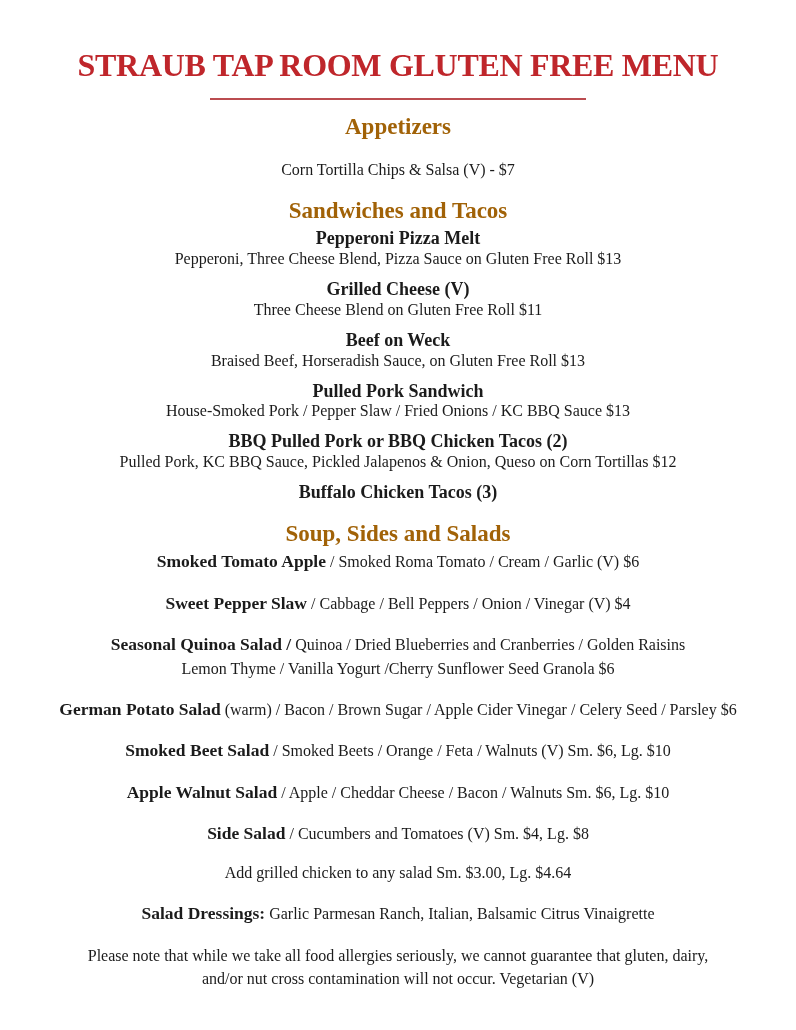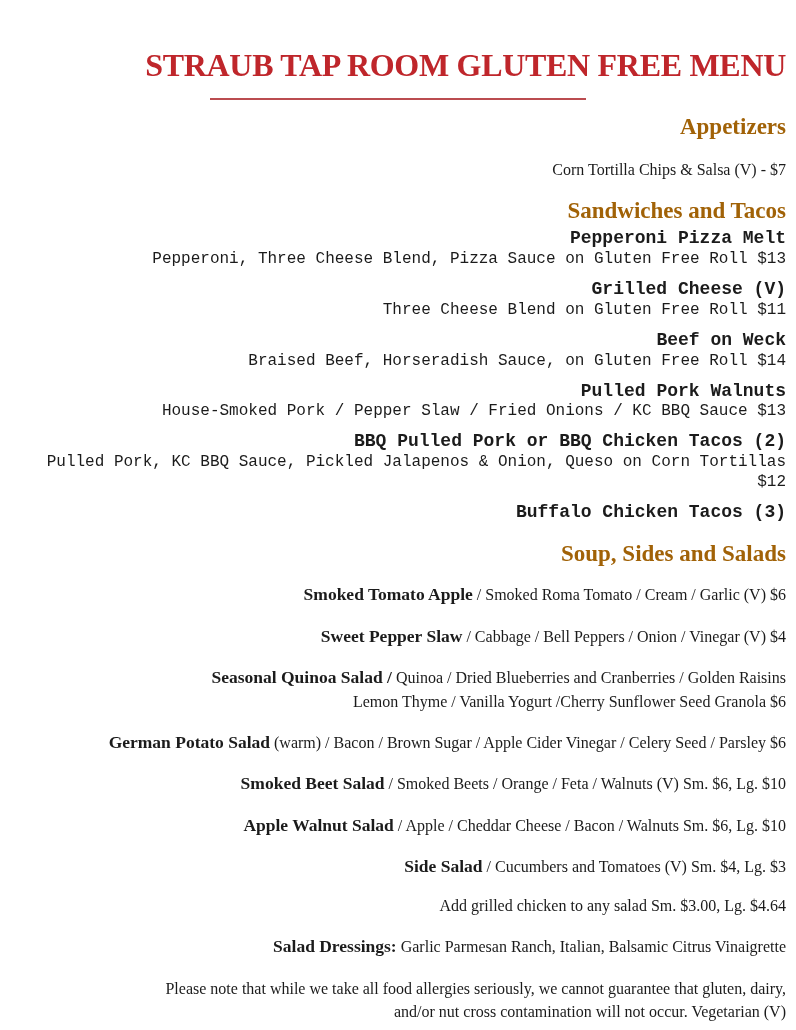--- a/index.html
+++ b/index.html
@@ -12,21 +12,21 @@
     height: 1030px;
     overflow: hidden;
     font-family: "Liberation Serif", "DejaVu Serif", serif;
     color: #1b1b1b;
   }
   .page {
     box-sizing: border-box;
     width: 796px;
     height: 1030px;
     padding: 48px 10px 0;
-    text-align: right;
+    text-align: center;
   }
   h1.title {
     font-size: 32px;
     line-height: 1.1;
     font-weight: bold;
     color: #bf262b;
     margin: 0;
     letter-spacing: -0.3px;
   }
   .divider {
@@ -42,31 +42,31 @@
     color: #a16207;
     margin: 0;
   }
   .sec-appetizers h2.section-heading { margin-top: 13px; }
   .plain-item {
     font-size: 16px;
     line-height: 1.3;
     margin: 18px 0 0;
   }
   .sec-sandwiches h2.section-heading { margin-top: 16px; margin-bottom: 3px; }
-  .item { margin: 0 0 10px; font-family: Liberation Mono, monospace; }
+  .item { margin: 0 0 10px; }
   .item-name {
     font-size: 18px;
     line-height: 1.15;
     font-weight: bold;
   }
   .item-desc {
     font-size: 16px;
     line-height: 1.25;
   }
-  .sec-soup h2.section-heading { margin-top: 17px; margin-bottom: 13px; }
+  .sec-soup h2.section-heading { margin-top: 17px; }
   .line {
     font-size: 16px;
     line-height: 1.5;
     margin: 0 0 15px;
   }
   .line .b {
     font-size: 17.5px;
     font-weight: bold;
   }
   .disclaimer {
@@ -96,25 +96,25 @@
       <div class="item-desc">Pepperoni, Three Cheese Blend, Pizza Sauce on Gluten Free Roll $13</div>
     </div>
 
     <div class="item">
       <div class="item-name">Grilled Cheese (V)</div>
       <div class="item-desc">Three Cheese Blend on Gluten Free Roll $11</div>
     </div>
 
     <div class="item">
       <div class="item-name">Beef on Weck</div>
-      <div class="item-desc">Braised Beef, Horseradish Sauce, on Gluten Free Roll $14</div>
+      <div class="item-desc">Braised Beef, Horseradish Sauce, on Gluten Free Roll $13</div>
     </div>
 
     <div class="item">
-      <div class="item-name">Pulled Pork Walnuts</div>
+      <div class="item-name">Pulled Pork Sandwich</div>
       <div class="item-desc">House-Smoked Pork / Pepper Slaw / Fried Onions / KC BBQ Sauce $13</div>
     </div>
 
     <div class="item">
       <div class="item-name">BBQ Pulled Pork or BBQ Chicken Tacos (2)</div>
       <div class="item-desc">Pulled Pork, KC BBQ Sauce, Pickled Jalapenos &amp; Onion, Queso on Corn Tortillas $12</div>
     </div>
 
     <div class="item">
       <div class="item-name">Buffalo Chicken Tacos (3)</div>
@@ -129,21 +129,21 @@
     <p class="line"><span class="b">Sweet Pepper Slaw</span><span> / Cabbage / Bell Peppers / Onion / Vinegar (V) $4</span></p>
 
     <p class="line"><span class="b">Seasonal Quinoa Salad /</span><span> Quinoa / Dried Blueberries and Cranberries / Golden Raisins</span><br><span>Lemon Thyme / Vanilla Yogurt /Cherry Sunflower Seed Granola $6</span></p>
 
     <p class="line"><span class="b">German Potato Salad</span><span> (warm) / Bacon / Brown Sugar / Apple Cider Vinegar / Celery Seed / Parsley $6</span></p>
 
     <p class="line"><span class="b">Smoked Beet Salad</span><span> / Smoked Beets / Orange / Feta / Walnuts (V) Sm. $6, Lg. $10</span></p>
 
     <p class="line"><span class="b">Apple Walnut Salad</span><span> / Apple / Cheddar Cheese / Bacon / Walnuts Sm. $6, Lg. $10</span></p>
 
-    <p class="line"><span class="b">Side Salad</span><span> / Cucumbers and Tomatoes (V) Sm. $4, Lg. $3</span></p>
+    <p class="line"><span class="b">Side Salad</span><span> / Cucumbers and Tomatoes (V) Sm. $4, Lg. $8</span></p>
 
     <p class="line">Add grilled chicken to any salad Sm. $3.00, Lg. $4.64</p>
 
     <p class="line"><span class="b">Salad Dressings:</span><span> Garlic Parmesan Ranch, Italian, Balsamic Citrus Vinaigrette</span></p>
   </section>
 
   <p class="disclaimer"><span>Please note that while we take all food allergies seriously, we cannot guarantee that gluten, dairy,</span><br><span>and/or nut cross contamination will not occur. Vegetarian (V)</span></p>
 
 </main>
 

